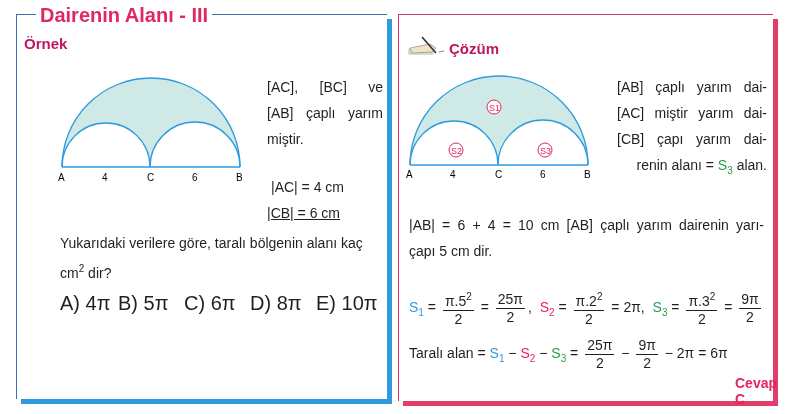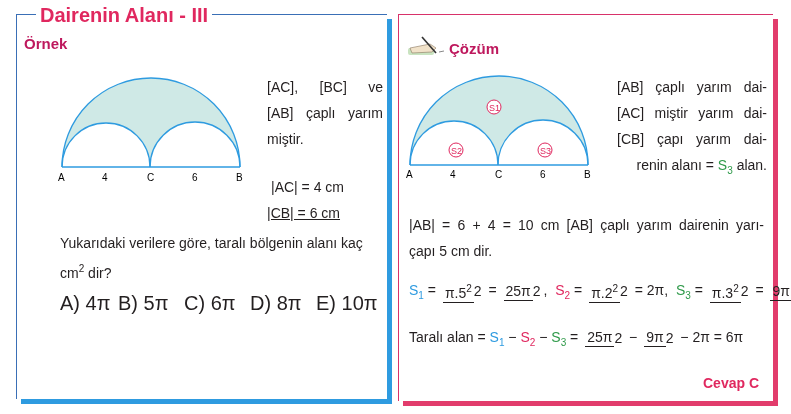--- a/index.html
+++ b/index.html
@@ -14,25 +14,25 @@
                    font-weight:bold; font-size:20px; color:#e0285f; }
   #right-box { position:absolute; left:398px; top:14px; width:374px; height:386px;
                border-left:1px solid #d8326a; border-top:1px solid #d8326a;
                box-shadow: 5px 5px 0 0 #e23c6c; background:#fff; }
   .blue-head { color:#be185d; font-weight:bold; font-size:15px; }
   .txt { font-size:14px; line-height:26px; }
   .just { text-align:justify; text-align-last:justify; }
   .s1 { color:#2e9be0; } .s2 { color:#e0285f; } .s3 { color:#2f9a4a; }
   sub { font-size:10px; vertical-align:-4px; }
   sup { font-size:10px; vertical-align:6px; }
-  .frac { display:inline-flex; flex-direction:row; align-items:center; vertical-align:middle; margin:0 3px;text-align:right; }
+  .frac { display:inline-flex; flex-direction:column; align-items:center; vertical-align:middle; margin:8px 3px;text-align:right; }
   .frac .num { border-bottom:1px solid #231f20; padding:0 2px; line-height:17px; }
   .frac .den { line-height:17px; }
   .opt { display:inline-block; width:58px; font-size:20px; }
-  .cevap { color:#e0285f; font-weight:bold; font-size:14px; }
+  .cevap { color:#e0285f; font-weight:bold; font-size:14px;margin-left:32px; }
   svg text { font-family:"Liberation Sans", sans-serif; }
 </style>
 </head>
 <body>
 
 <div id="left-box"></div>
 <div id="left-title-bg">Dairenin Alanı - III</div>
 
 <div class="abs blue-head" style="left:24px; top:35px;">Örnek</div>
 

